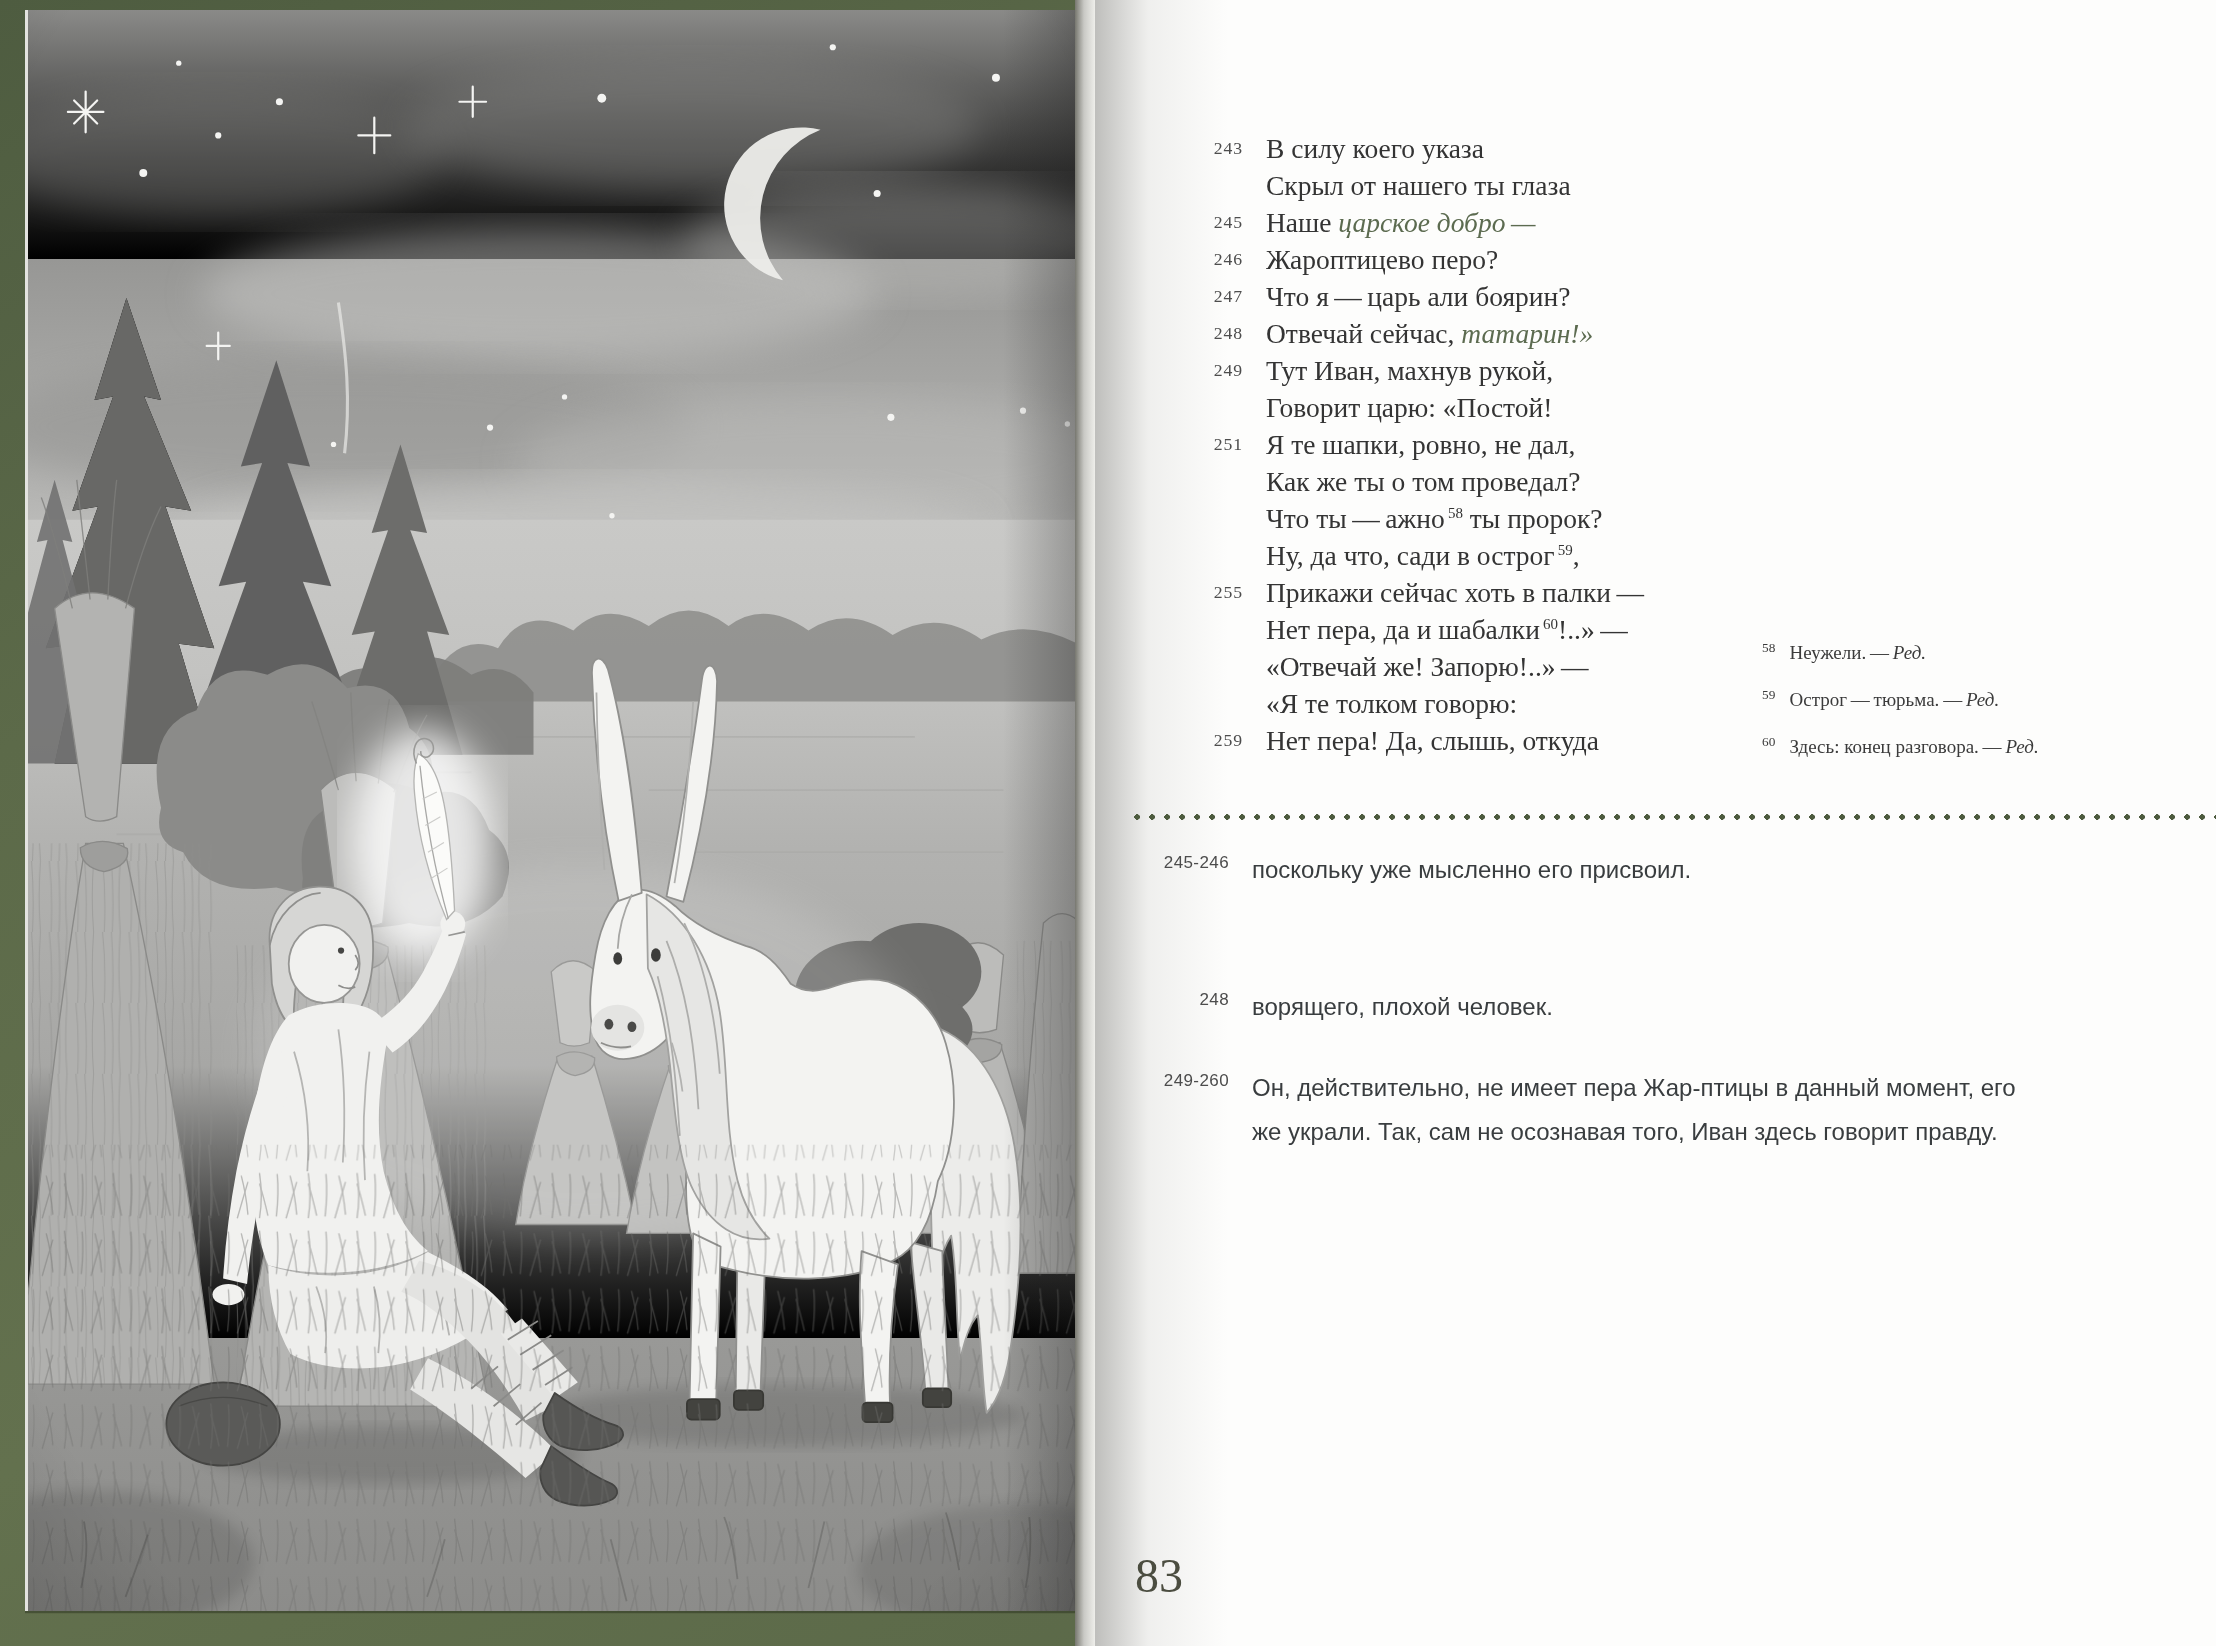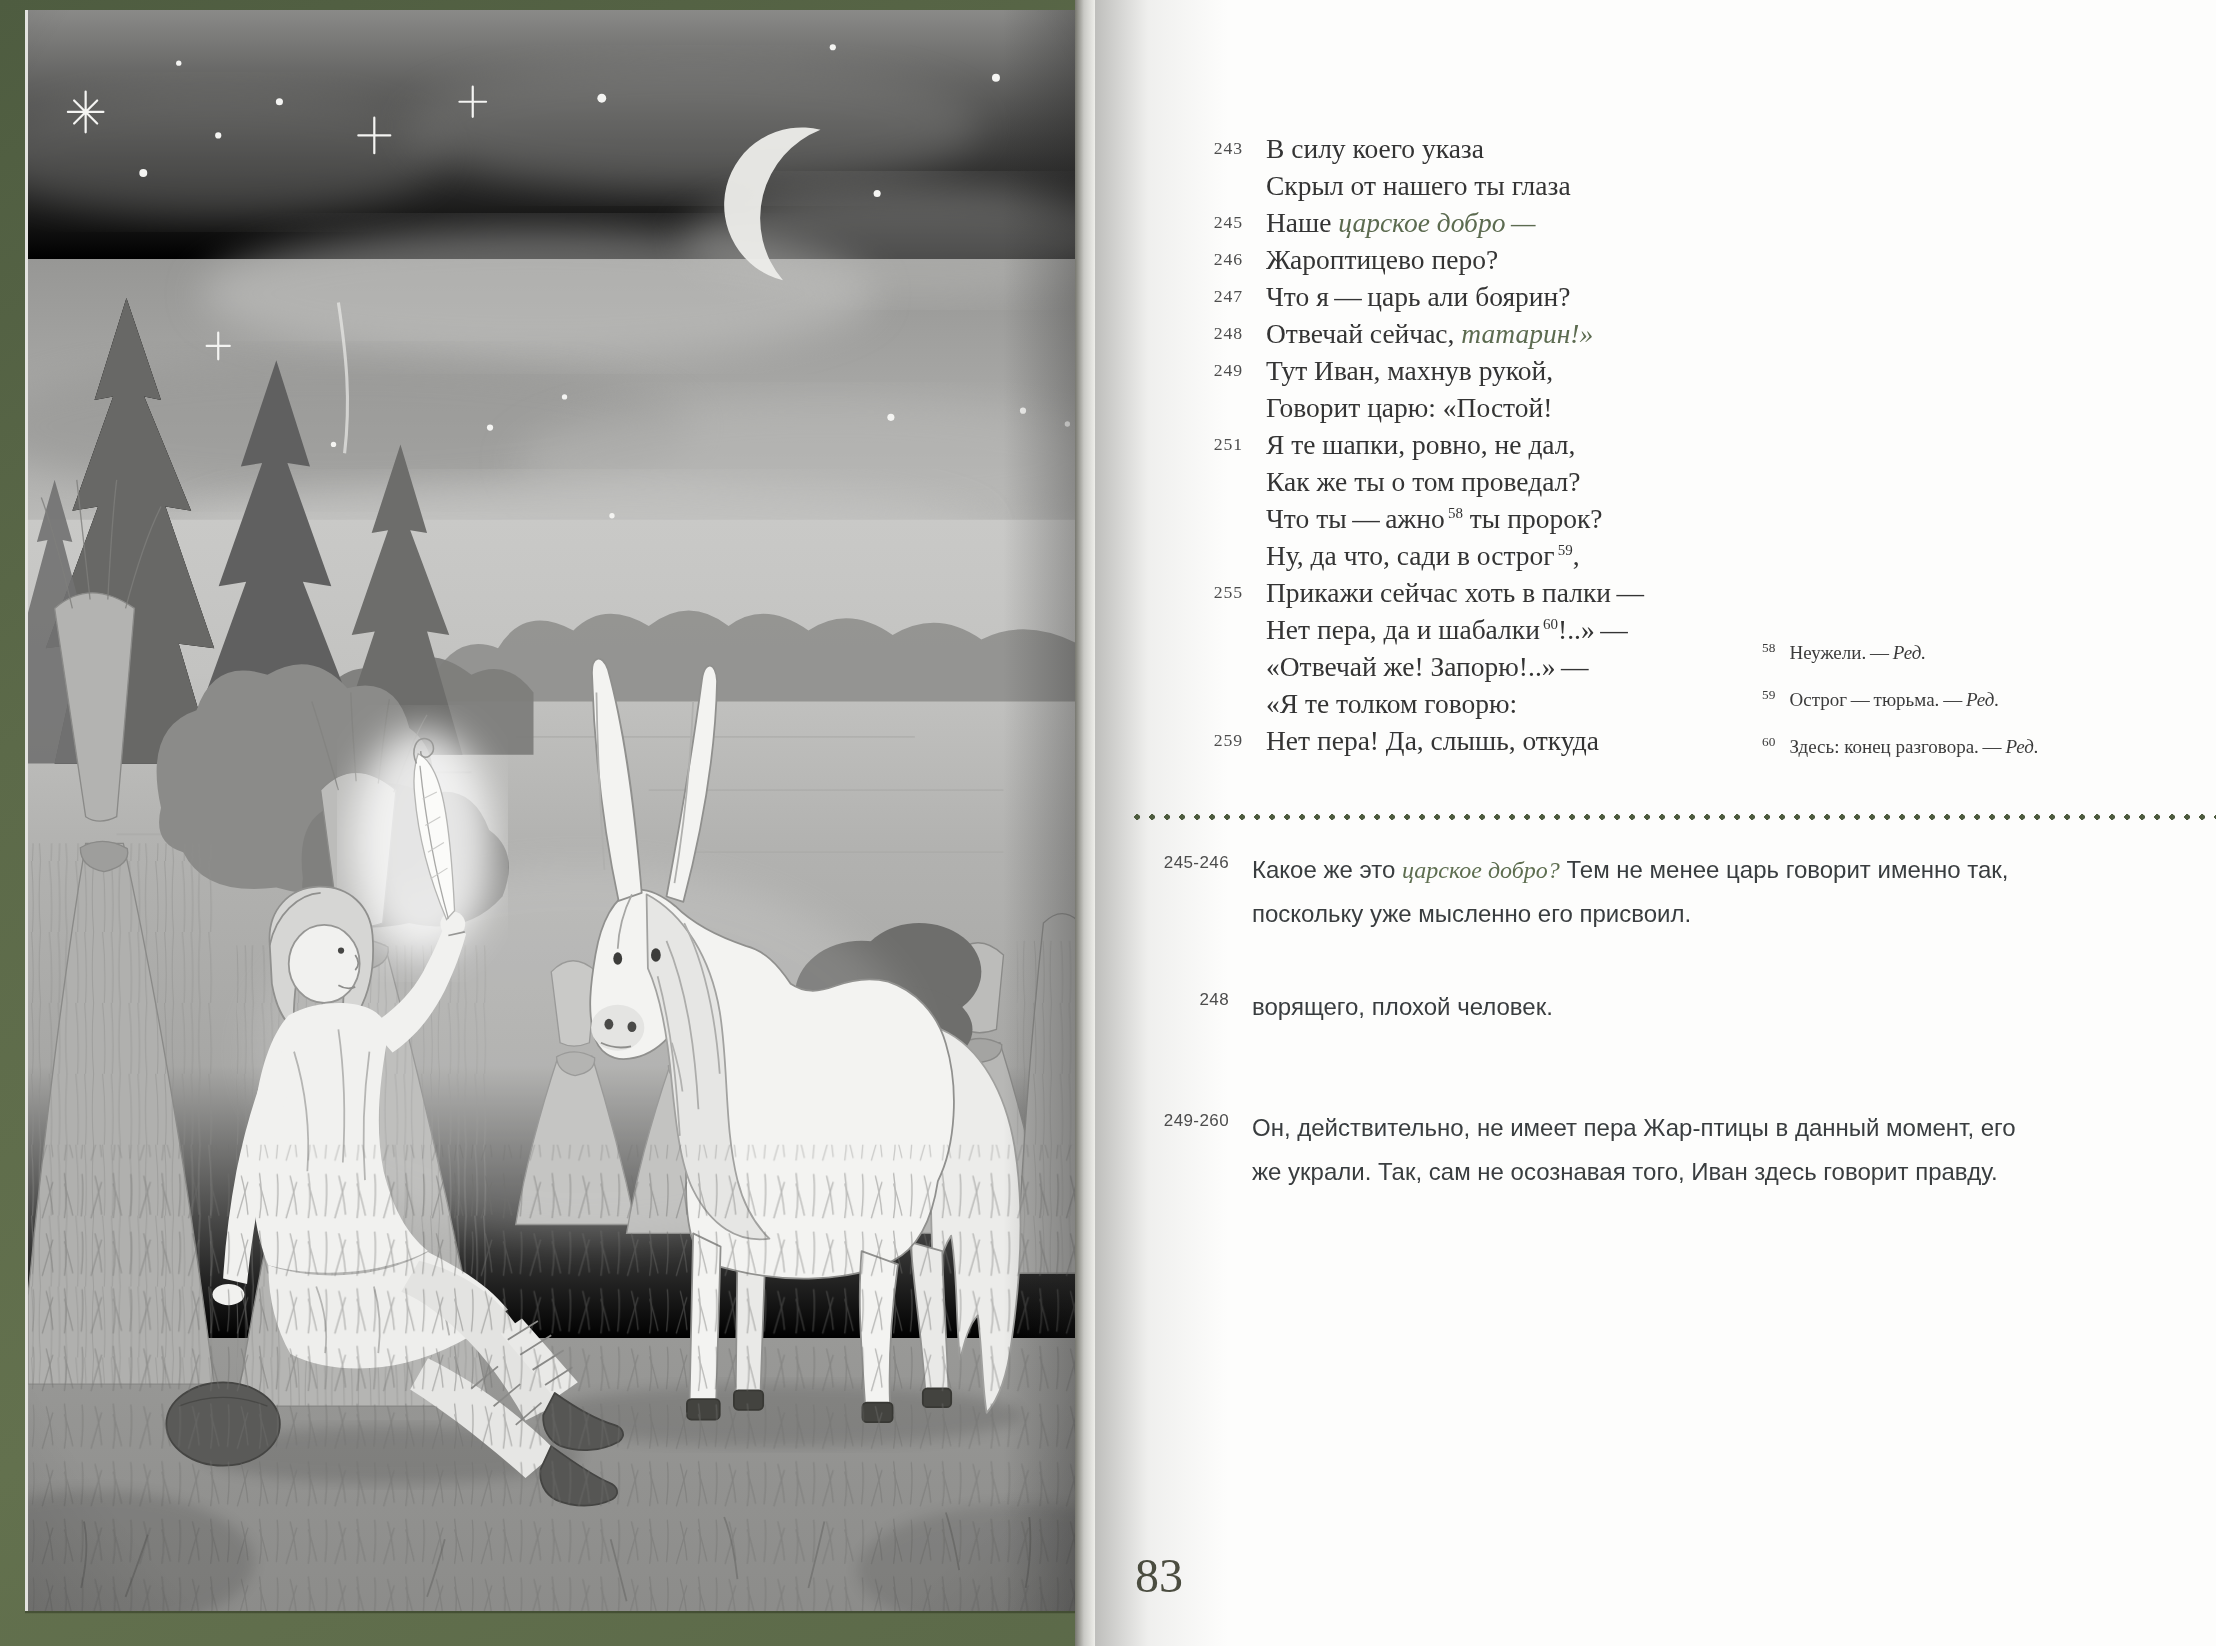--- a/index.html
+++ b/index.html
@@ -367,31 +367,30 @@
       <div class="fnote"><span class="fnum">59</span><span>Острог — тюрьма. — </span><span class="it">Ред.</span></div>
       <div class="fnote"><span class="fnum">60</span><span>Здесь: конец разговора. — </span><span class="it">Ред.</span></div>
     </div>
 
   <div class="dotted-sep"></div>
 
   <div class="comments" id="comments">
       <div class="cblock" style="top: 848px;">
         <div class="clabel">245-246</div>
         <div class="ctext">
-          <div class="cline"><span>Какое же это </span><span class="accent">царское добро?</span><span> Тем не менее царь говорит именно так,</span></div>
           <div class="cline"><span>поскольку уже мысленно его присвоил.</span></div>
         </div>
       </div>
       <div class="cblock" style="top: 985px;">
         <div class="clabel">248</div>
         <div class="ctext">
           <div class="cline"><span>ворящего, плохой человек.</span></div>
         </div>
       </div>
-      <div class="cblock" style="top: 1106px;">
+      <div class="cblock" style="top: 1066px;">
         <div class="clabel">249-260</div>
         <div class="ctext">
           <div class="cline"><span>Он, действительно, не имеет пера Жар-птицы в данный момент, его</span></div>
           <div class="cline"><span>же украли. Так, сам не осознавая того, Иван здесь говорит правду.</span></div>
         </div>
       </div>
     </div>
 
   <div class="pagenum">83</div>
 </div>

